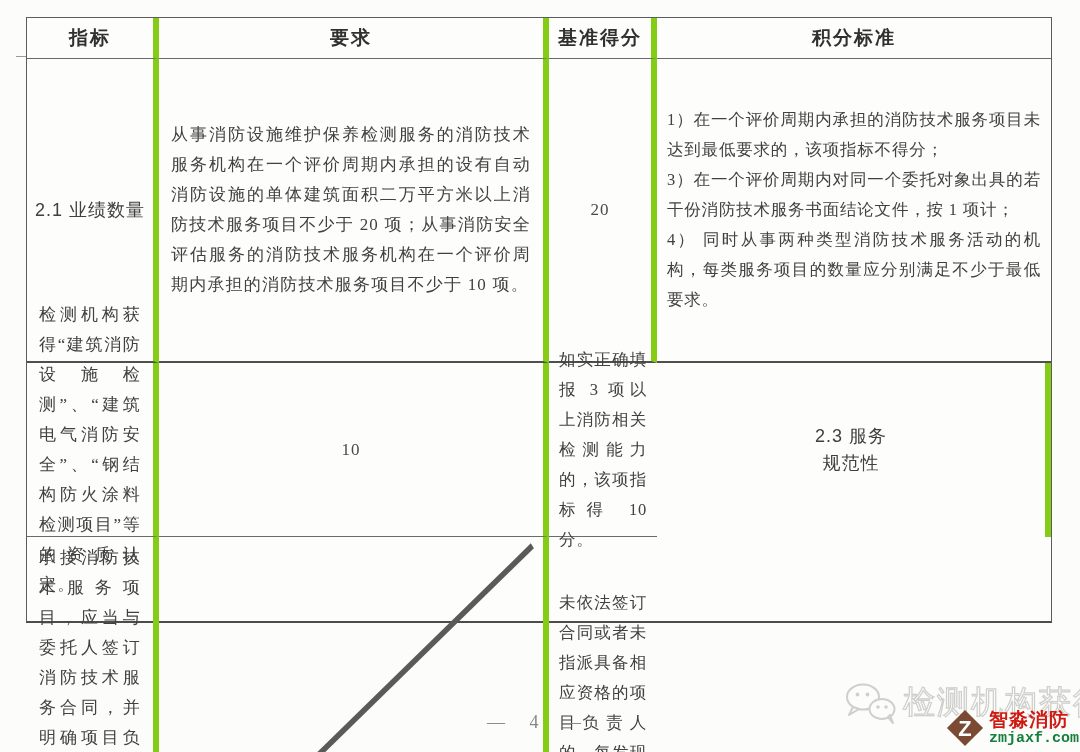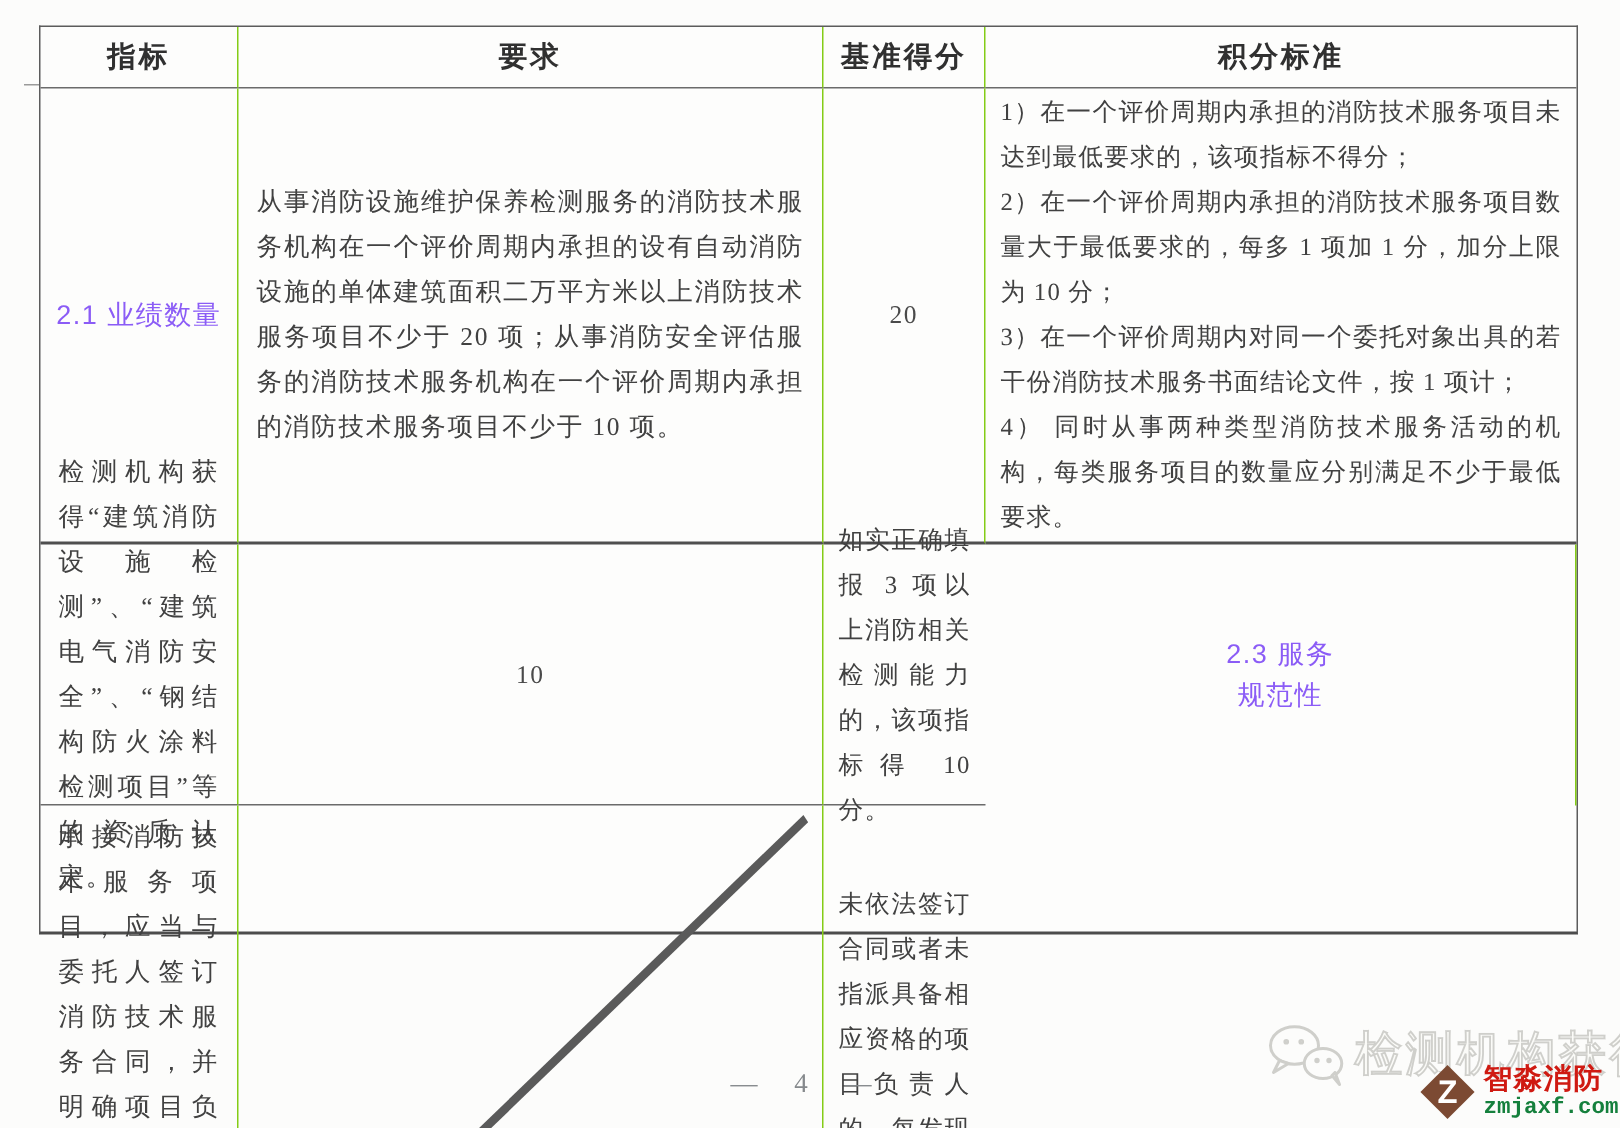--- a/index.html
+++ b/index.html
@@ -13,39 +13,39 @@
     position:absolute;left:26px;top:17px;width:1026px;height:606px;
     display:grid;
     grid-template-columns:132px 390px 108px 1fr;
     grid-template-rows:41px 304px 174px 1fr;
     border:1px solid #5c5c5c;
     border-bottom:2px solid #4c4c4c;
     background:#fdfdfc;
     box-sizing:border-box;
   }
   .cell{
-    border-right:1px solid #84cc16;
+    border-right:6px solid #84cc16;
     border-bottom:1px solid #6b6b6b;
     box-sizing:border-box;
     display:flex;flex-direction:column;justify-content:center;
     color:#3f3f3f;
     position:relative;
   }
   .cell.last-col{border-right:none;}
   .cell.last-row{border-bottom:none;}
   .cell.thick-bottom{border-bottom:2px solid #4f4f4f;}
   .hdr{
     align-items:center;
     font-family:"Liberation Sans","DejaVu Sans",sans-serif;
     font-size:19px;font-weight:600;color:#303030;letter-spacing:2px;
   }
   .ind{
     align-items:center;
     font-family:"Liberation Sans","DejaVu Sans",sans-serif;
-    font-size:18px;color:#8b5cf6;letter-spacing:1px;line-height:27px;
+    font-size:18px;color:#404040;letter-spacing:1px;line-height:27px;
     text-align:center;
   }
   .req{padding:6px 12px;}
   .req p{
     margin:0;text-align:justify;
     font-size:17px;line-height:30px;letter-spacing:1.2px;color:#414141;
   }
   .crit{padding:6px 10px;}
   .crit p{
     margin:0;text-align:justify;
@@ -113,21 +113,20 @@
     <span>2.1 业绩数量</span>
   </div>
   <div class="cell req thick-bottom">
     <p>从事消防设施维护保养检测服务的消防技术服务机构在一个评价周期内承担的设有自动消防设施的单体建筑面积二万平方米以上消防技术服务项目不少于 20 项；从事消防安全评估服务的消防技术服务机构在一个评价周期内承担的消防技术服务项目不少于 10 项。</p>
   </div>
   <div class="cell score thick-bottom">
     <span>20</span>
   </div>
   <div class="cell crit thick-bottom last-col">
     <p>1）在一个评价周期内承担的消防技术服务项目未达到最低要求的，该项指标不得分；</p>
-    <p>2）在一个评价周期内承担的消防技术服务项目数量大于最低要求的，每多 1 项加 1 分，加分上限为 10 分；</p>
     <p>3）在一个评价周期内对同一个委托对象出具的若干份消防技术服务书面结论文件，按 1 项计；</p>
     <p>4） 同时从事两种类型消防技术服务活动的机构，每类服务项目的数量应分别满足不少于最低要求。</p>
   </div>
 
   <div class="cell req">
     <p>检测机构获得“建筑消防设施检测”、“建筑电气消防安全”、“钢结构防火涂料检测项目”等的资质认定。</p>
   </div>
   <div class="cell score">
     <span>10</span>
   </div>

